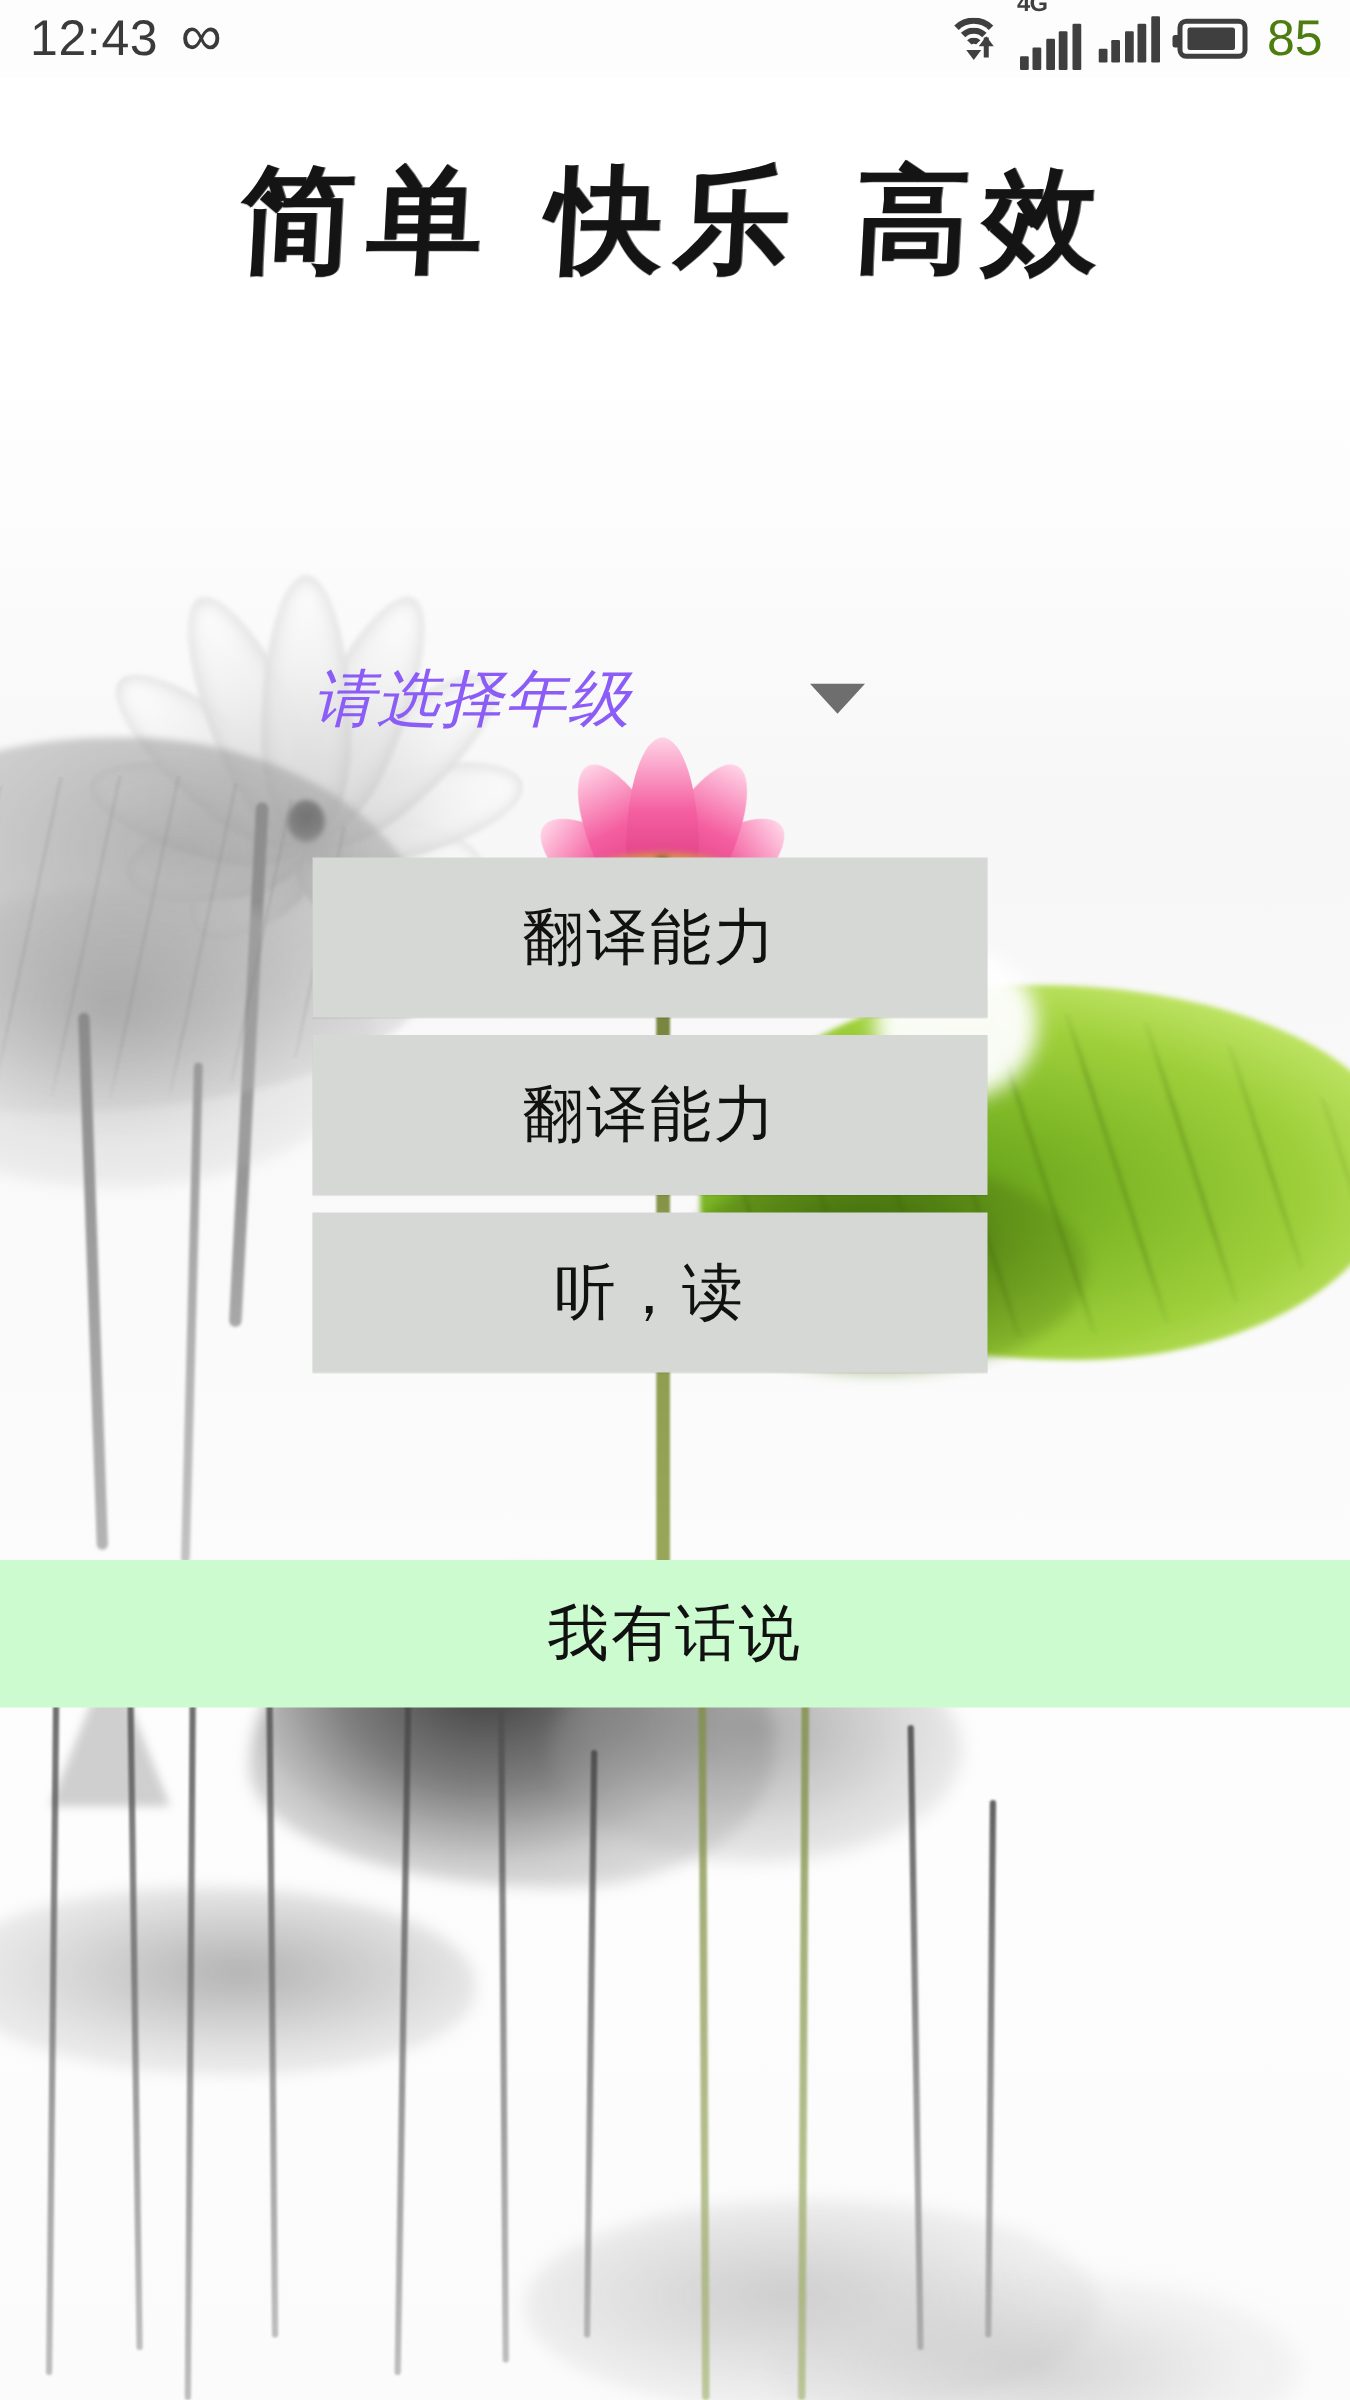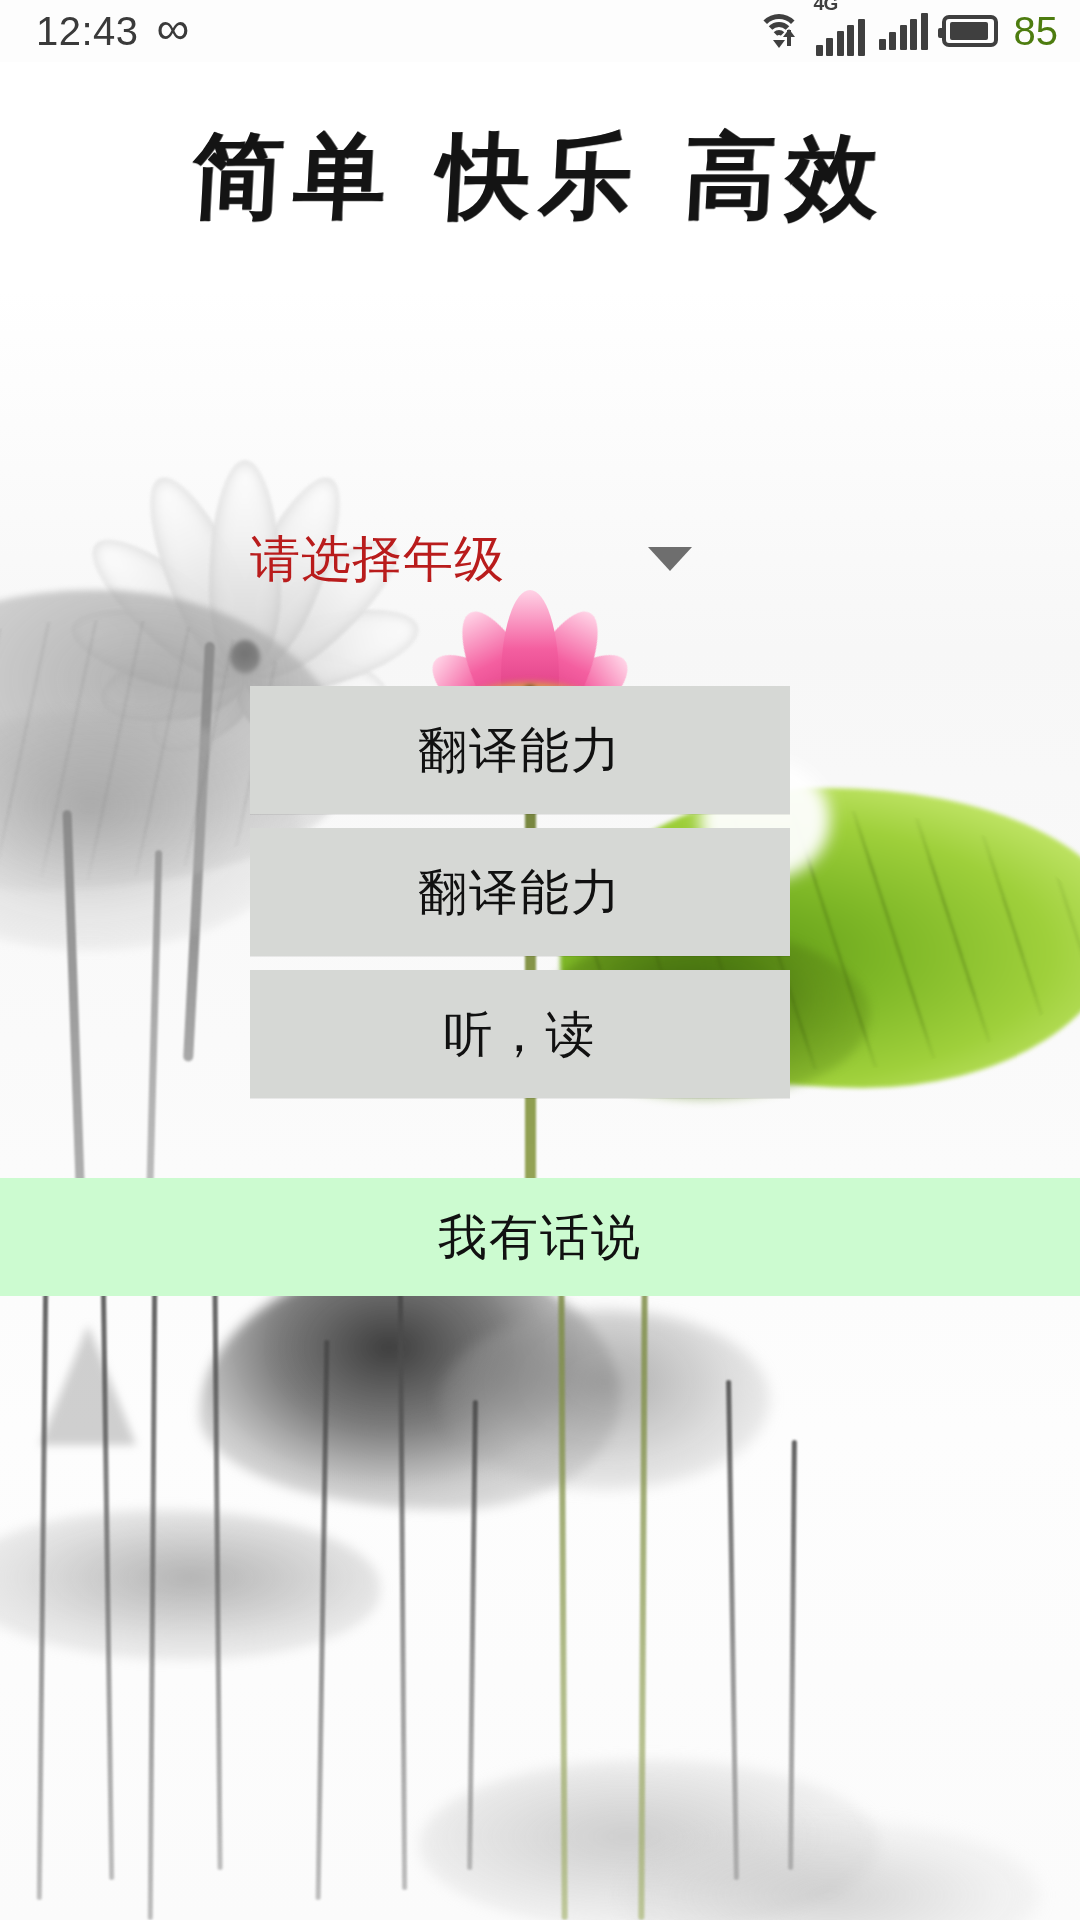--- a/index.html
+++ b/index.html
@@ -13,21 +13,21 @@
     width:1080px; height:1920px;
     overflow:hidden;
     background:#ffffff;
   }
 
   
   .statusbar{
     position:absolute; left:0; top:0; width:1080px; height:62px;
     background:#fdfdfd;
     display:flex; align-items:center;
-    padding:0 22px 0 36px;
+    padding:0 22px 0 24px;
     z-index:40;
   }
   .sb-left{ display:flex; align-items:center; gap:18px; }
   .sb-time{
     font-size:40px; font-weight:400; color:#3a3a3a;
     letter-spacing:0.5px; line-height:1;
     font-family:"Liberation Sans",sans-serif;
   }
   .sb-infinity{
     font-size:46px; color:#3a3a3a; line-height:1;
@@ -298,23 +298,24 @@
   
   .content{ position:absolute; left:0; top:0; width:1080px; height:1920px; z-index:20; }
 
   .grade-select{
     position:absolute; left:250px; top:520px;
     width:500px; height:78px;
     display:flex; align-items:center;
     cursor:pointer;
   }
   .grade-label{
-    font-size:50px; color:#b91c1c; line-height:1;
+    font-size:50px; color:#8b5cf6; line-height:1;
     font-family:"Liberation Sans",sans-serif;
     letter-spacing:1px;
+    font-style:italic;
   }
   .grade-caret{
     margin-left:auto; margin-right:58px;
     width:0;height:0;
     border-left:22px solid transparent;
     border-right:22px solid transparent;
     border-top:24px solid #6e6e6e;
   }
 
   .btn-stack{ position:absolute; left:250px; top:686px; width:540px; }
@@ -327,21 +328,21 @@
     cursor:pointer;
     box-shadow:0 1px 0 rgba(0,0,0,.07);
   }
   .opt-btn span{
     font-size:49px; color:#111111; line-height:1;
     font-family:"Liberation Sans",sans-serif;
     letter-spacing:2px;
   }
 
   .speak-bar{
-    position:absolute; left:0; top:1178px; width:1080px; height:118px;
+    position:absolute; left:0; top:1248px; width:1080px; height:118px;
     background:#ccfbd0;
     display:flex; align-items:center; justify-content:center;
     cursor:pointer;
   }
   .speak-bar span{
     font-size:49px; color:#111111; line-height:1;
     font-family:"Liberation Sans",sans-serif;
     letter-spacing:2px;
   }
 </style>

